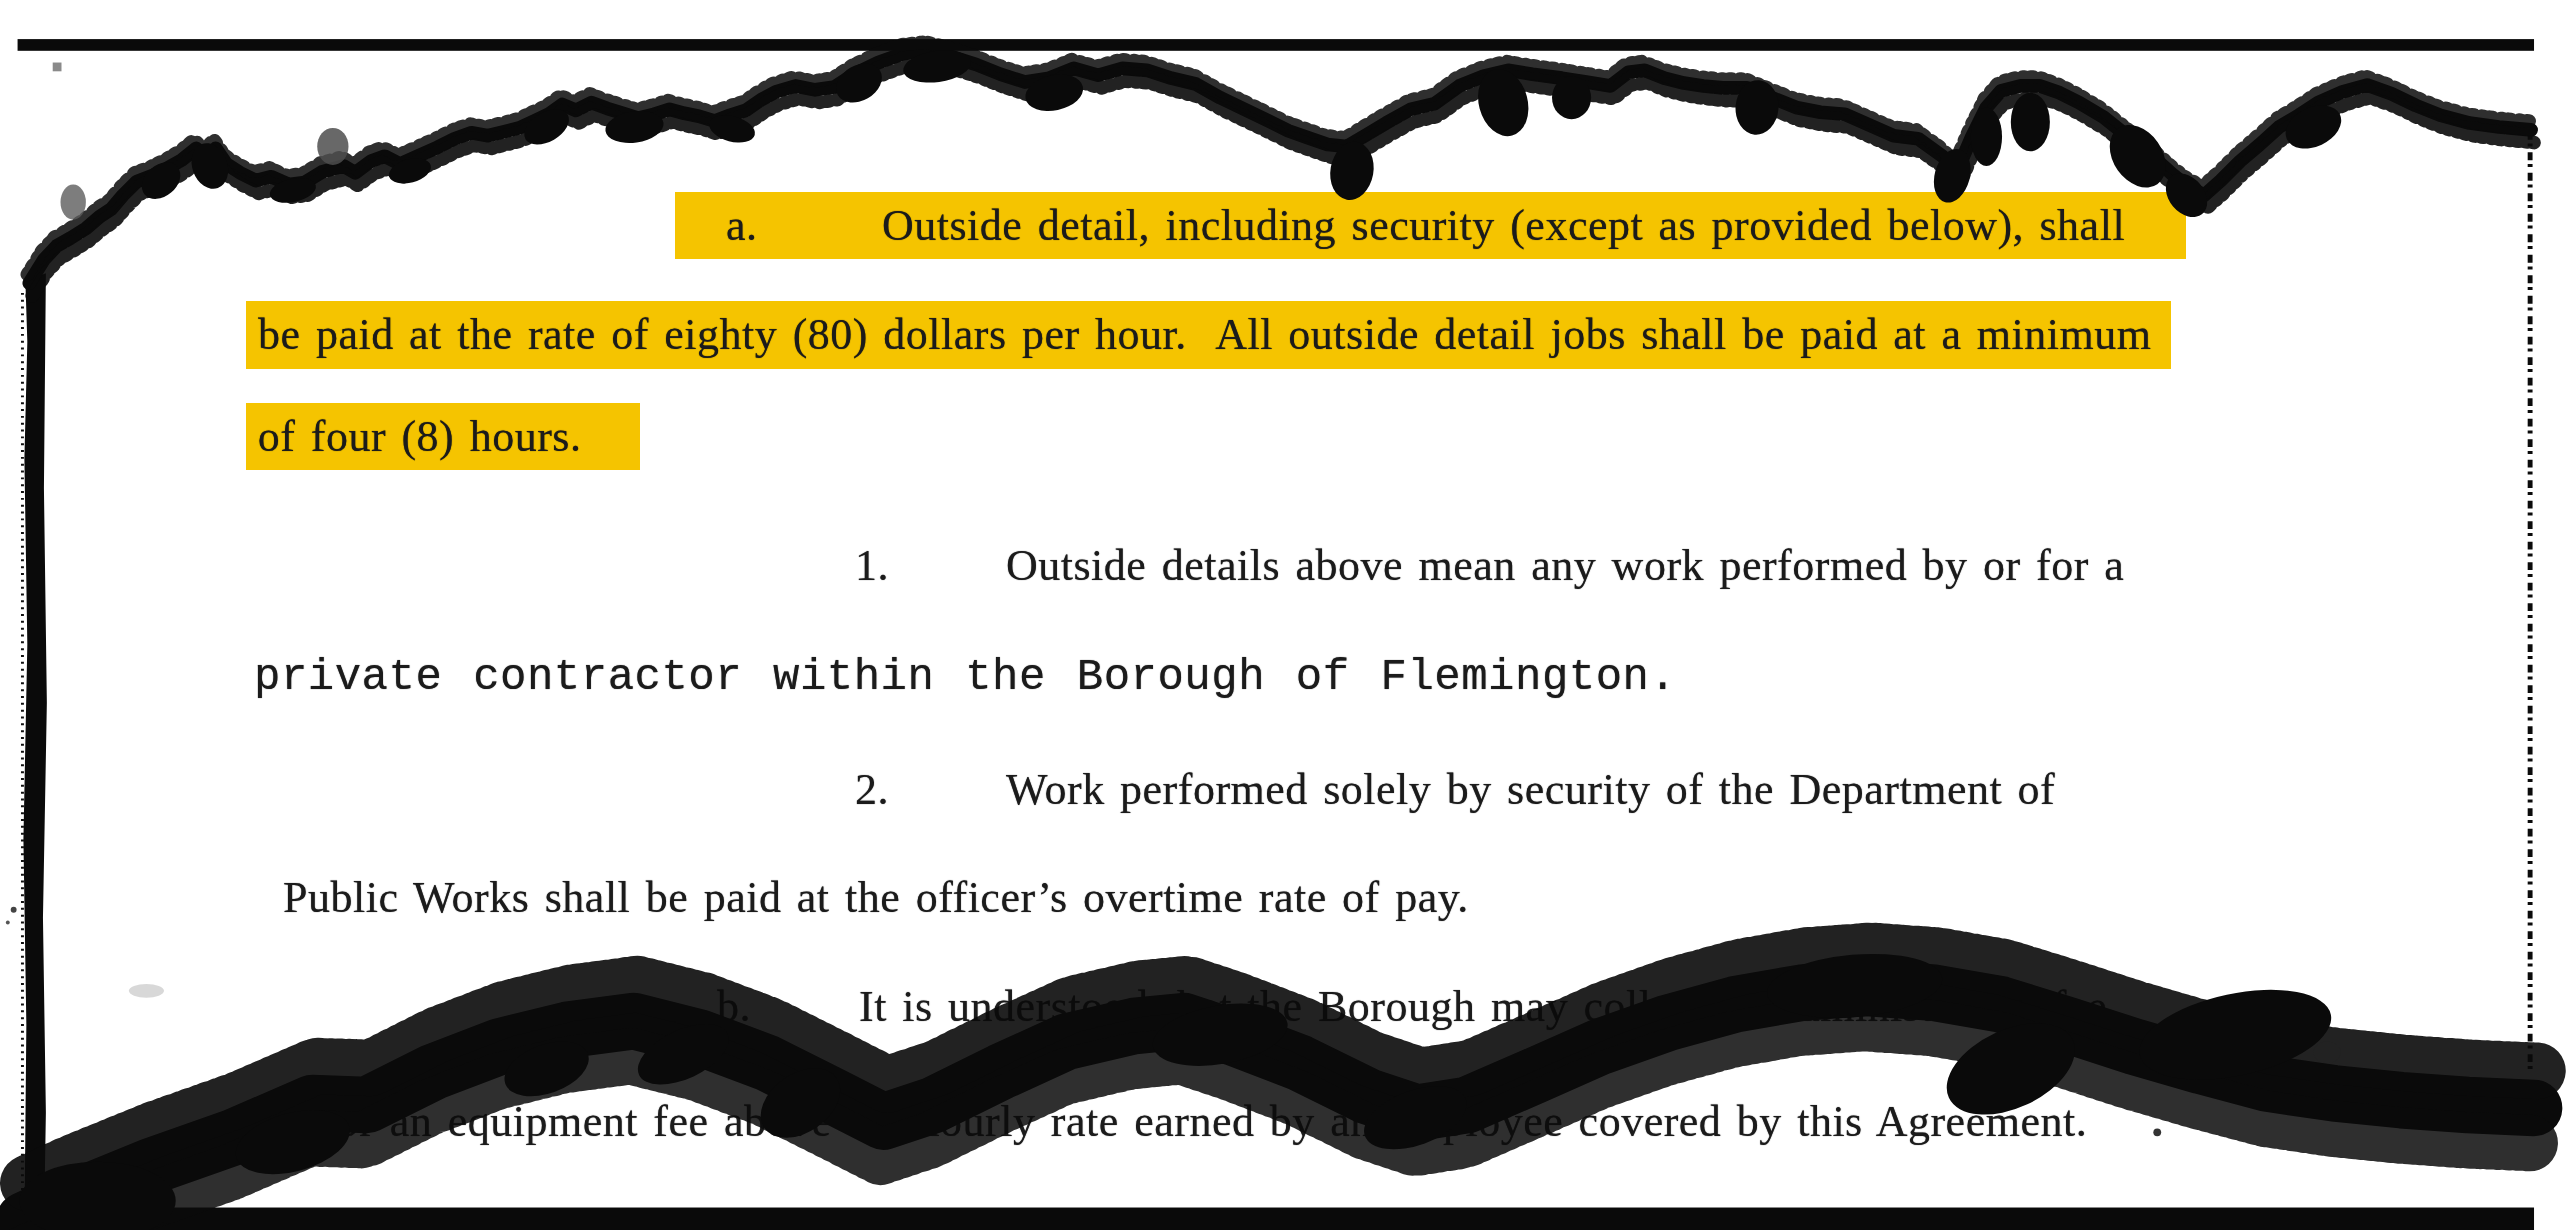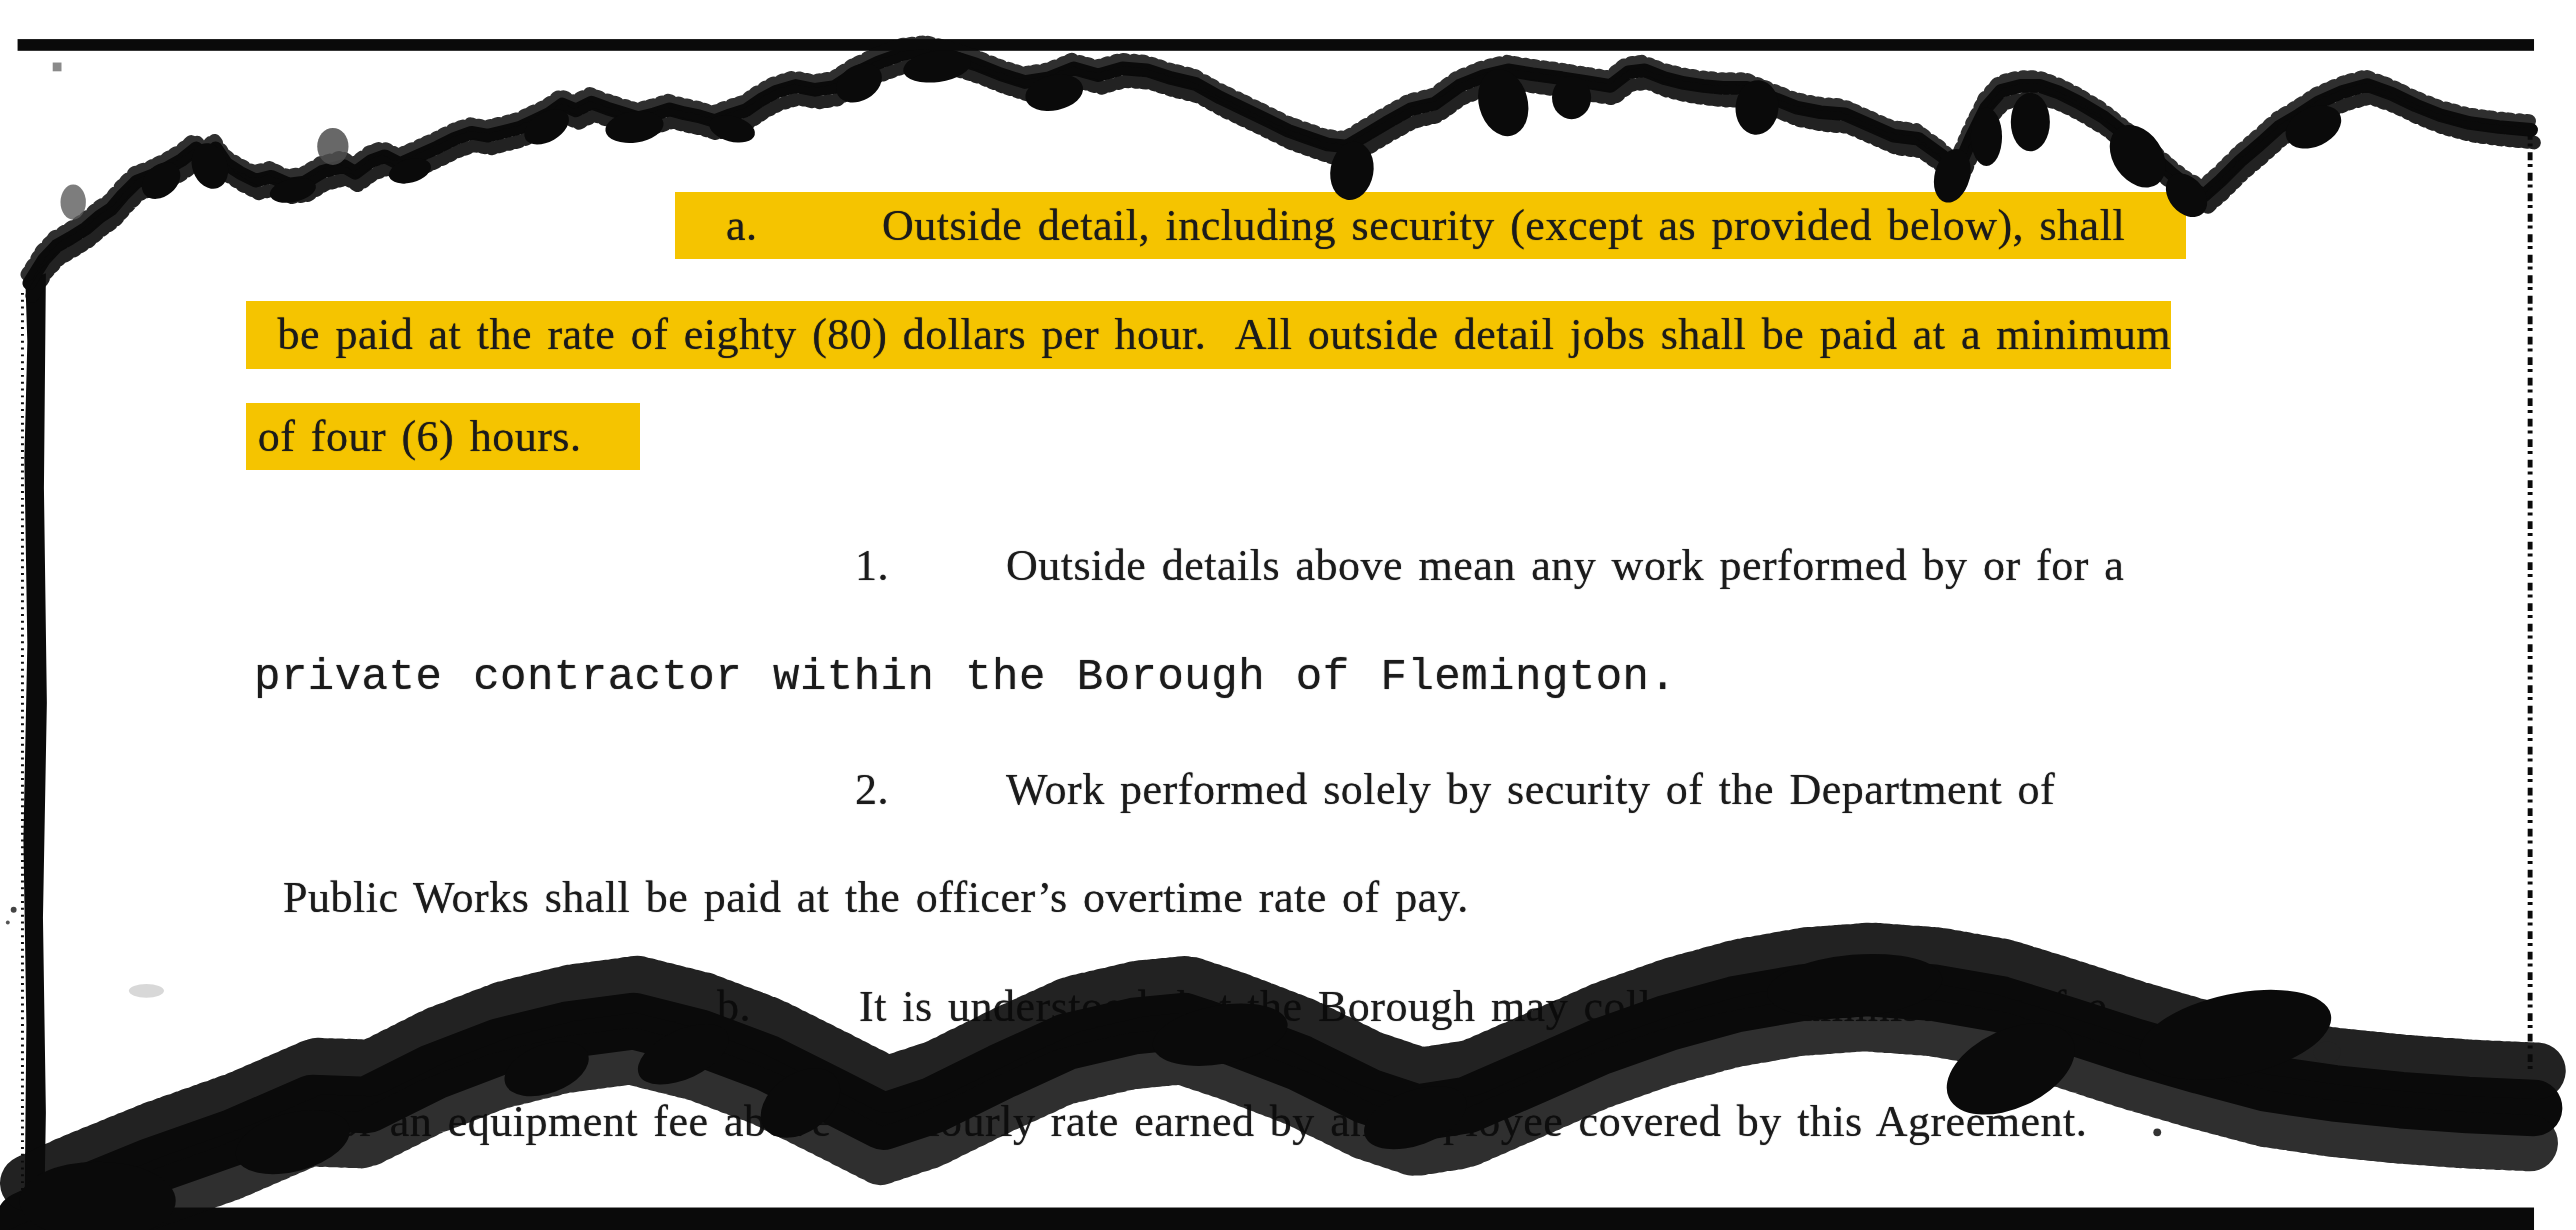--- a/index.html
+++ b/index.html
@@ -15,26 +15,26 @@
 </head>
 <body>
 
 <div class="canvas">
 
   <div class="line hl" style="left:675px;top:192px;width:1511px;height:67px;line-height:67px;padding-left:51px;box-sizing:border-box;">
     <span class="lbl" style="min-width:156px;">a.</span>
       <span class="txt">Outside detail, including security (except as provided below), shall</span>
   </div>
 
-  <div class="line hl" style="left:246px;top:301px;width:1925px;height:68px;line-height:68px;padding-left:12px;box-sizing:border-box;justify-content:flex-end;">
+  <div class="line hl" style="left:246px;top:301px;width:1925px;height:68px;line-height:68px;padding-left:12px;box-sizing:border-box;">
     <span class="txt">be paid at the rate of eighty (80) dollars per hour.  All outside detail jobs shall be paid at a minimum</span>
   </div>
 
   <div class="line hl" style="left:246px;top:403px;width:394px;height:67px;line-height:67px;padding-left:11.7px;box-sizing:border-box;">
-    <span class="txt">of four (6) hours.</span>
+    <span class="txt">of four (8) hours.</span>
   </div>
 
   <div class="line" style="left:855px;top:535px;height:61px;line-height:61px;">
     <span class="lbl" style="min-width:151px;">1.</span>
       <span class="txt">Outside details above mean any work performed by or for a</span>
   </div>
 
   <div class="line" style="left:254px;top:647px;height:61px;line-height:61px;font-family:Liberation Mono, monospace;">
     <span class="txt">private contractor within the Borough of Flemington.</span>
   </div>

